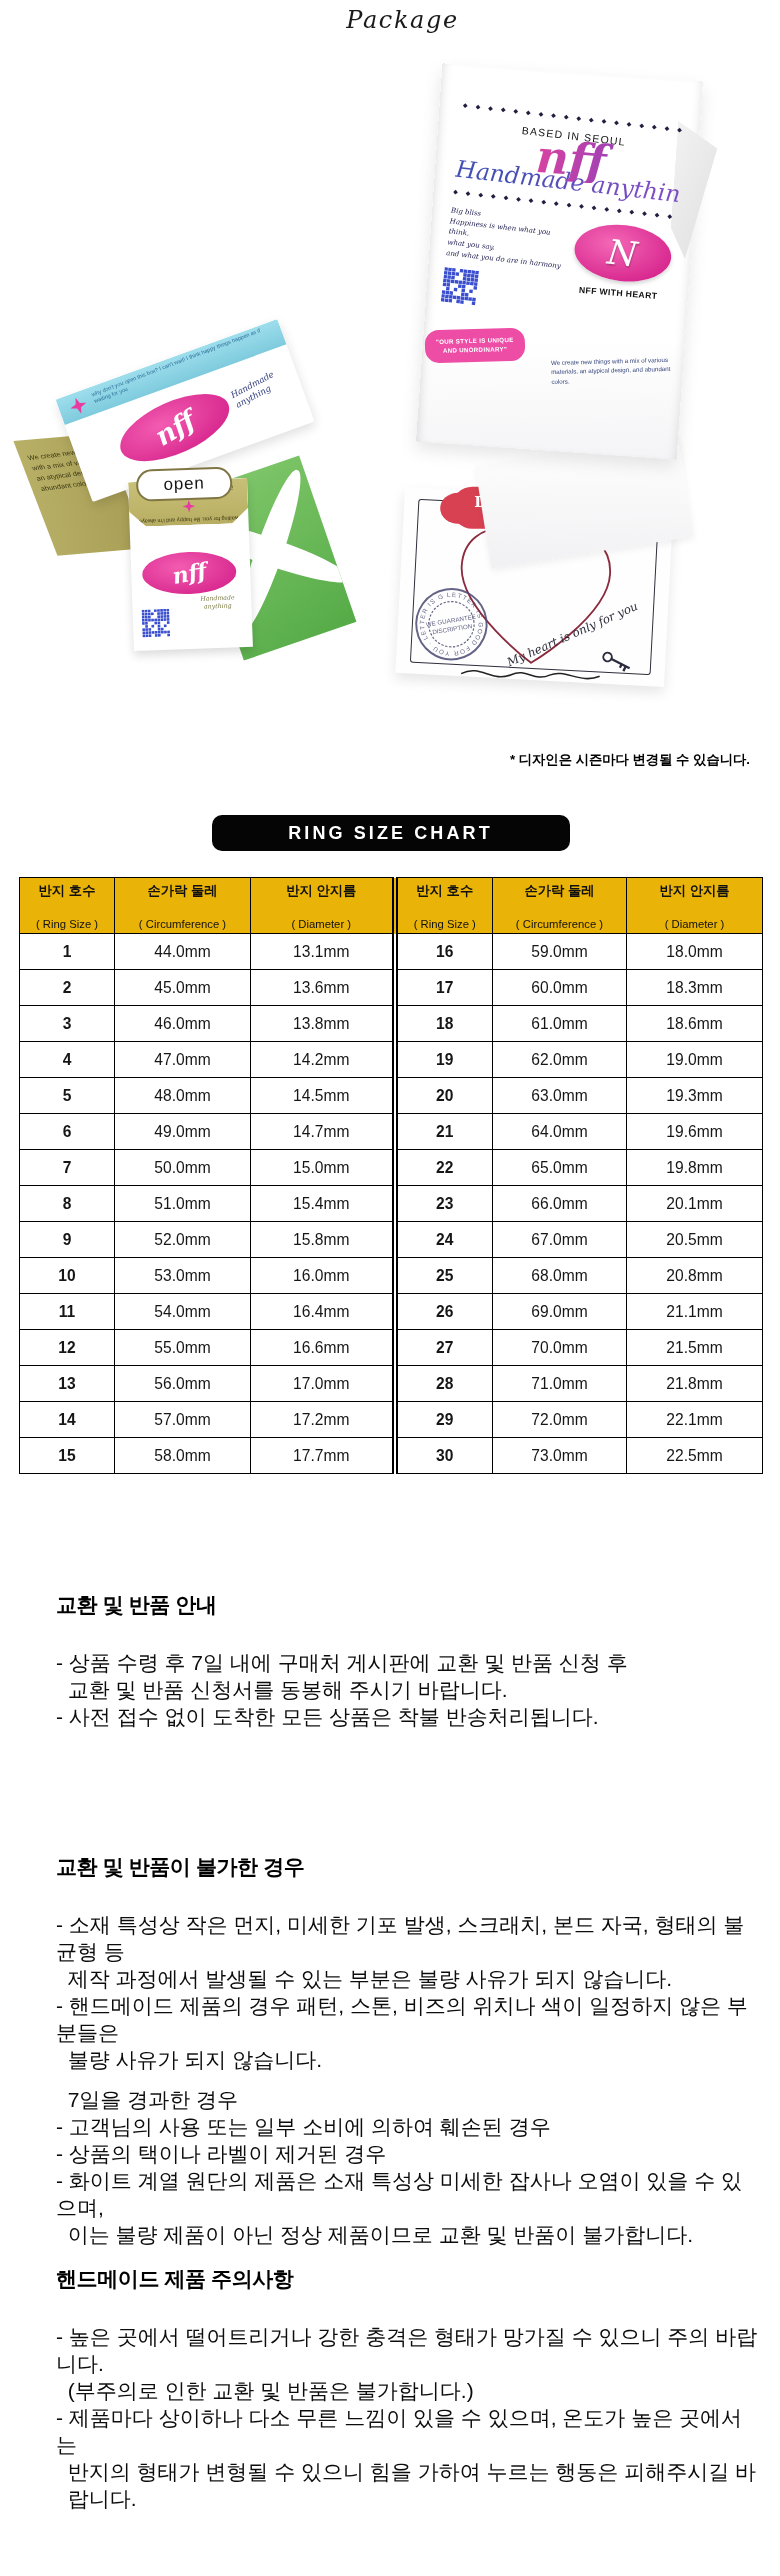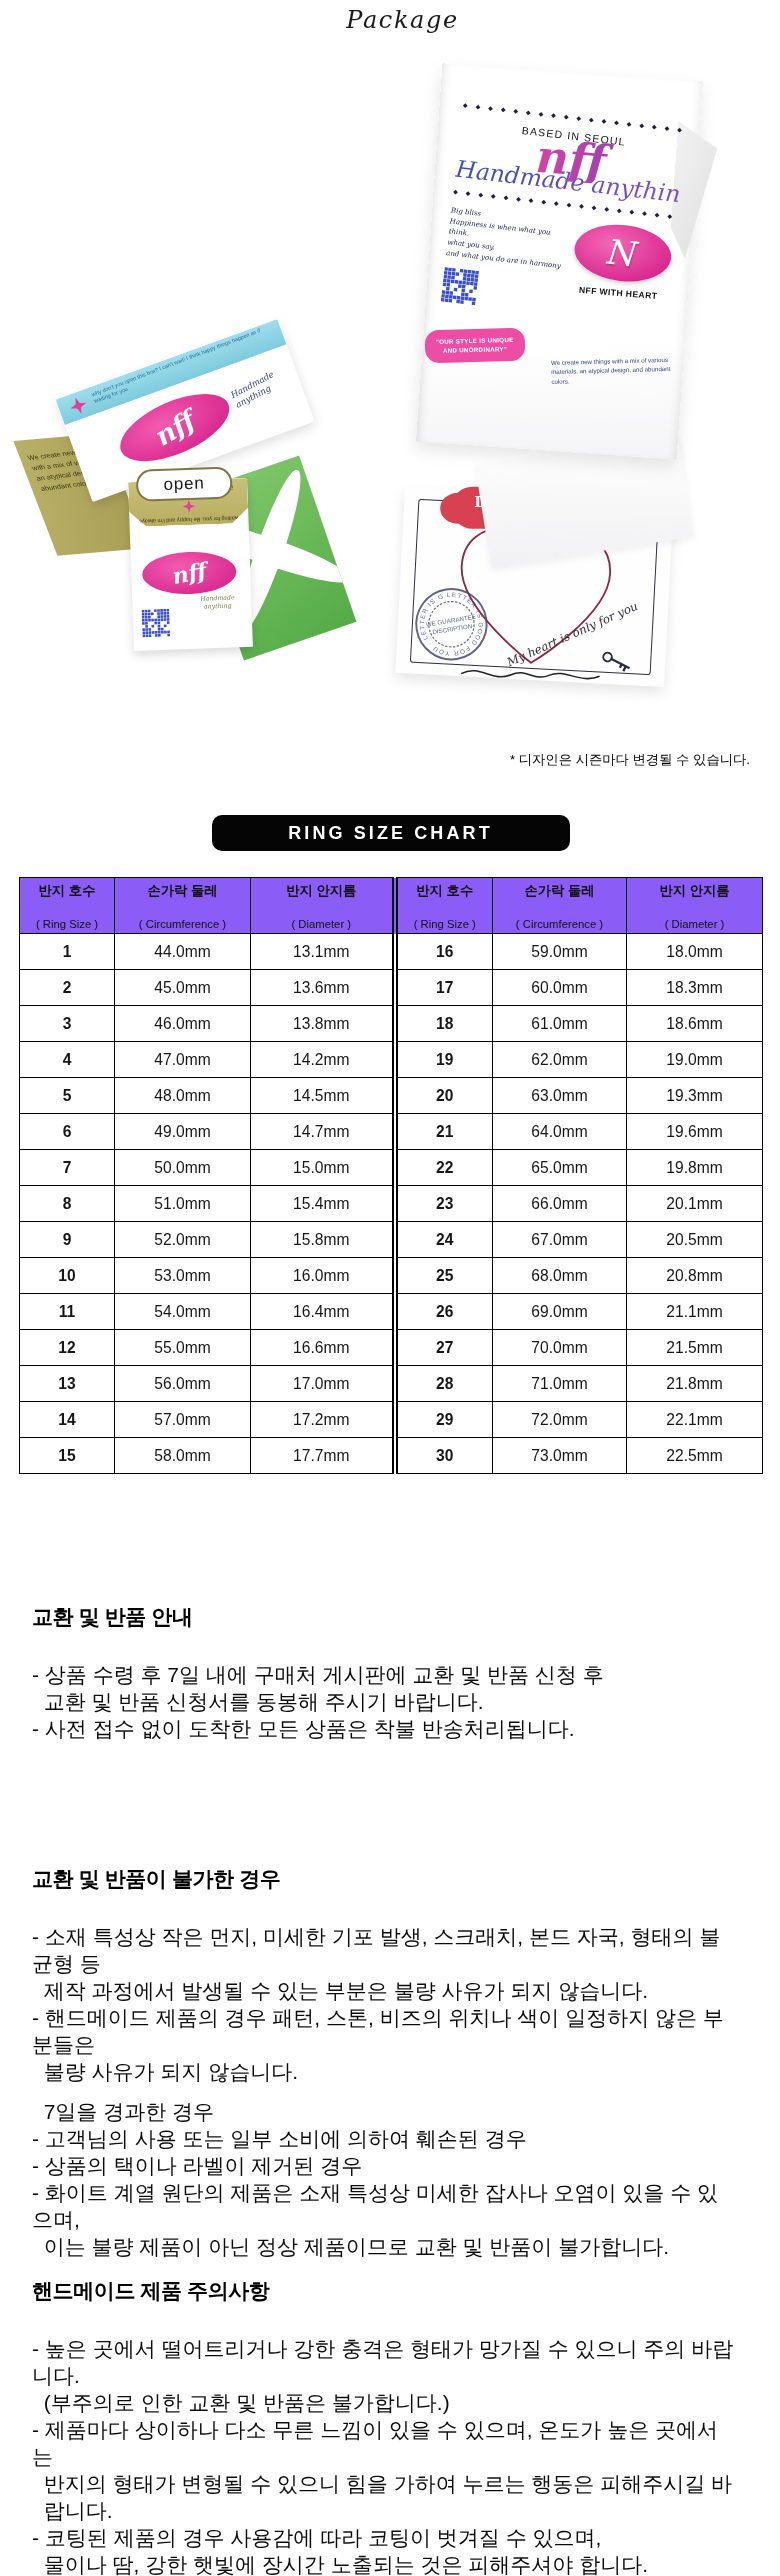--- a/index.html
+++ b/index.html
@@ -129,41 +129,41 @@
        font-style:italic;font-size:11px;letter-spacing:0.8px;margin-top:-1.6px;}
   .card-heart{position:absolute;left:50%;top:55%;transform:translate(-50%,-50%);}
   .stamp{position:absolute;left:15.6px;bottom:14px;transform:rotate(-12deg);opacity:.85;}
   .heart-note{position:absolute;right:23.4px;bottom:41px;font-family:"DejaVu Serif",serif;
        font-style:italic;font-size:11.7px;color:#2c2c38;transform:rotate(-27deg);
        white-space:nowrap;}
   .key{position:absolute;right:31px;bottom:14px;transform:rotate(24deg);}
   .flourish{position:absolute;left:50%;bottom:-4.7px;transform:translateX(-50%);}
 
   
-  #design-note{position:absolute;top:751px;right:31px;font-size:13.3px;font-weight:400;color:#000;}
+  #design-note{position:absolute;top:751px;right:31px;font-size:13.3px;font-weight:700;color:#000;}
 
   
   #chart-pill{position:absolute;top:815px;left:50%;transform:translateX(-50%);
        width:358px;height:36px;background:#050505;border-radius:10px;color:#fff;
        display:flex;align-items:center;justify-content:center;
        font-size:18px;font-weight:bold;letter-spacing:3.1px;}
 
   #size-table{position:absolute;top:877px;left:19px;width:743px;
        border-collapse:collapse;table-layout:fixed;}
   #size-table th,#size-table td{border:1.6px solid #000;text-align:center;
        vertical-align:middle;padding:0;}
-  #size-table th{height:55px;background:#8b5cf6;}
+  #size-table th{height:55px;background:#eab308;}
   #size-table td{height:35px;font-size:15.6px;color:#161616;}
   td.c-size{font-weight:bold;}
   .grp{border-left:6.2px double #000 !important;}
   .th-ko{font-size:13.3px;font-weight:bold;}
   .th-en{font-size:11.3px;margin-top:18px;font-weight:normal;}
 
   
-  .sec{position:absolute;left:32px;width:703px;margin-top:12px;}
+  .sec{position:absolute;left:56px;width:703px;}
   .sec h2{margin:0 0 30px;font-size:21px;font-weight:800;color:#000;letter-spacing:-0.4px;}
   .tline{font-size:21px;line-height:27px;color:#0c0c0c;}
   .tline.cont{padding-left:11.7px;}
   .item.gapped{margin-top:13.3px;}
   #sec-0{top:1591px;} #sec-1{top:1853px;} #sec-2{top:2265px;}
 </style>
 </head>
 <body>
 
 <div class="page">
@@ -620,21 +620,17 @@
     <h2>핸드메이드 제품 주의사항</h2>
     <div>
         <div class="item">
           <div class="tline">- 높은 곳에서 떨어트리거나 강한 충격은 형태가 망가질 수 있으니 주의 바랍니다.</div>
           <div class="tline cont">(부주의로 인한 교환 및 반품은 불가합니다.)</div>
         </div>
         <div class="item">
           <div class="tline">- 제품마다 상이하나 다소 무른 느낌이 있을 수 있으며, 온도가 높은 곳에서는</div>
           <div class="tline cont">반지의 형태가 변형될 수 있으니 힘을 가하여 누르는 행동은 피해주시길 바랍니다.</div>
         </div>
-        <div class="item">
-          <div class="tline">- 코팅된 제품의 경우 사용감에 따라 코팅이 벗겨질 수 있으며,</div>
-          <div class="tline cont">물이나 땀, 강한 햇빛에 장시간 노출되는 것은 피해주셔야 합니다.</div>
-        </div>
       </div>
   </div>
 
 </div>
 
 
 </body></html>

